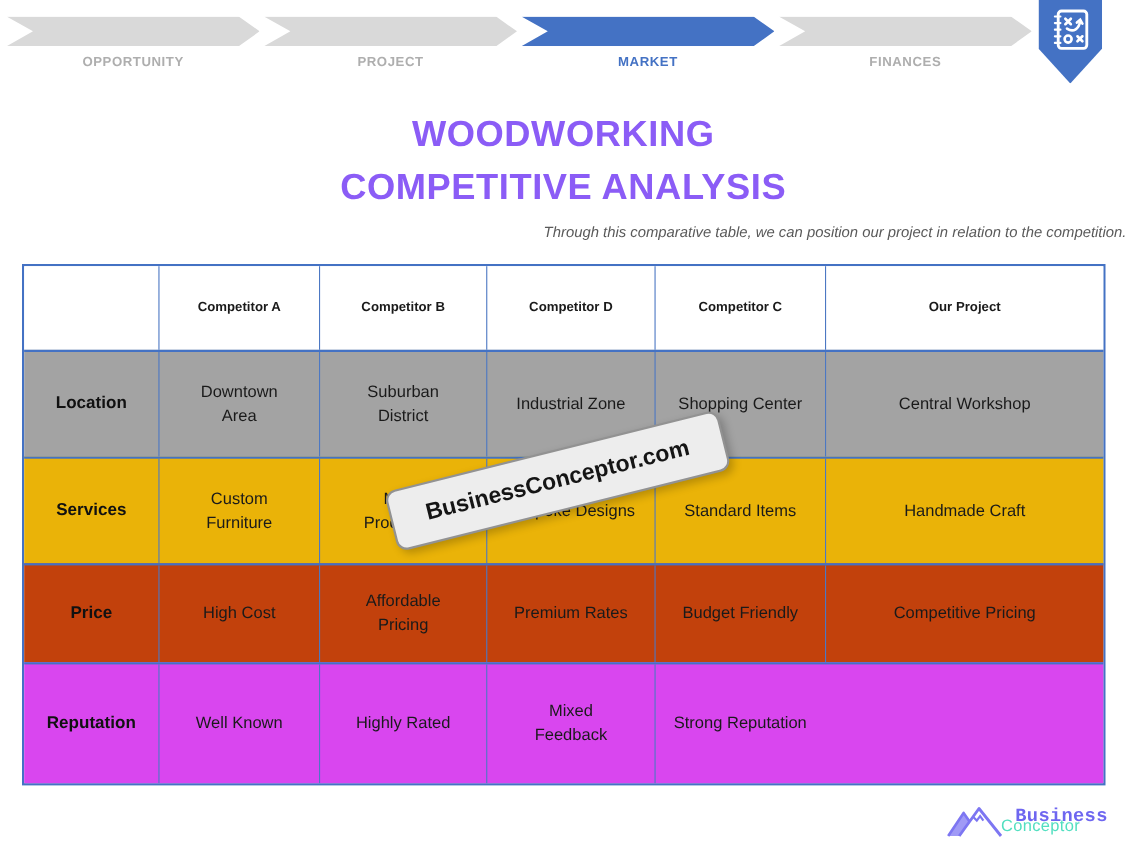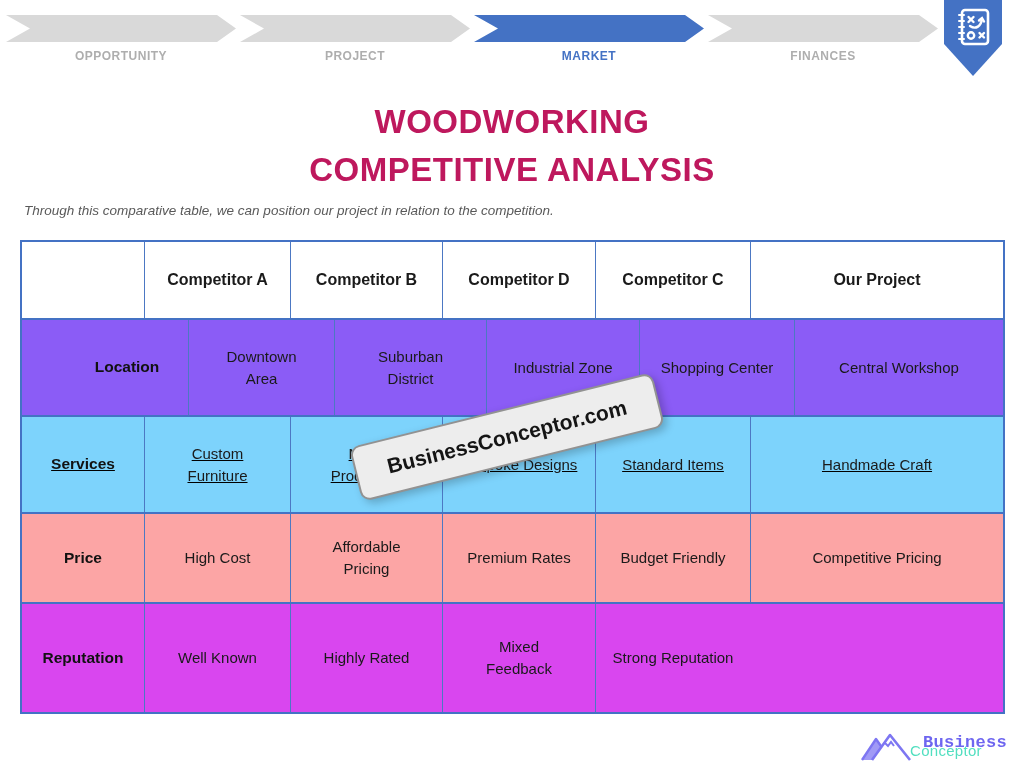--- a/index.html
+++ b/index.html
@@ -18,38 +18,38 @@
   .step.active .step-label { color:#4472c4; }
 
   
   .corner-badge { position:absolute; left:944px; top:0; width:58px; height:76px; background:#4472c4;
                   clip-path:polygon(0 0,100% 0,100% 58%,50% 100%,0 58%);
                   display:flex; justify-content:center; }
   .corner-badge svg { margin-top:7px; }
 
   
   .title { position:absolute; left:0; top:98px; width:1024px; text-align:center;
-           color:#be185d; font-size:33px; font-weight:bold; line-height:48px; letter-spacing:.5px; }
-  .subtitle { position:absolute; left:0; top:203px; width:1024px; text-align:left;
+           color:#8b5cf6; font-size:33px; font-weight:bold; line-height:48px; letter-spacing:.5px; }
+  .subtitle { position:absolute; left:0; top:203px; width:1024px; text-align:right;
               font-style:italic; font-size:13.5px; color:#595959;padding-left:24px; }
 
   
   .ctable { position:absolute; left:20px; top:240px; width:985px; border:2px solid #4472c4; background:#fff; }
   .trow { display:grid; grid-template-columns:122px 146px 152px 153px 155px 1fr; }
   .trow + .trow { border-top:2.5px solid #4472c4; }
   .r-head { height:76px; background:#ffffff; }
-  .r-1 { height:97px; background:#8b5cf6;padding-left:44px; }
-  .r-2 { height:97px; background:#7dd3fc;text-decoration:underline; }
-  .r-3 { height:90px; background:#fca5a5; }
+  .r-1 { height:97px; background:#a3a3a3; }
+  .r-2 { height:97px; background:#eab308; }
+  .r-3 { height:90px; background:#c2410c; }
   .r-4 { height:110px; background:#d946ef; }
   .td { border-left:1.5px solid #4c78c3; display:flex; align-items:center; justify-content:center;
         text-align:center; font-size:15px; color:#1a1a1a; padding:4px 8px; }
   .td:first-child { border-left:none; }
   .td span { white-space:pre-line; line-height:1.45; }
-  .th { font-weight:bold; font-size:16px; }
+  .th { font-weight:bold; font-size:12px; }
   .rowlabel { font-weight:bold; font-size:15.5px; color:#111; }
 
   
   .stamp { position:absolute; left:351px; top:409px; width:312px; height:56px;
            background:#ededed; border:2px solid #929292; border-radius:10px;
            transform:rotate(-14deg); display:flex; align-items:center; justify-content:center;
            box-shadow:3px 4px 8px rgba(0,0,0,.22); z-index:5; }
   .stamp span { font-size:21px; font-weight:bold; color:#151515; }
 
   

